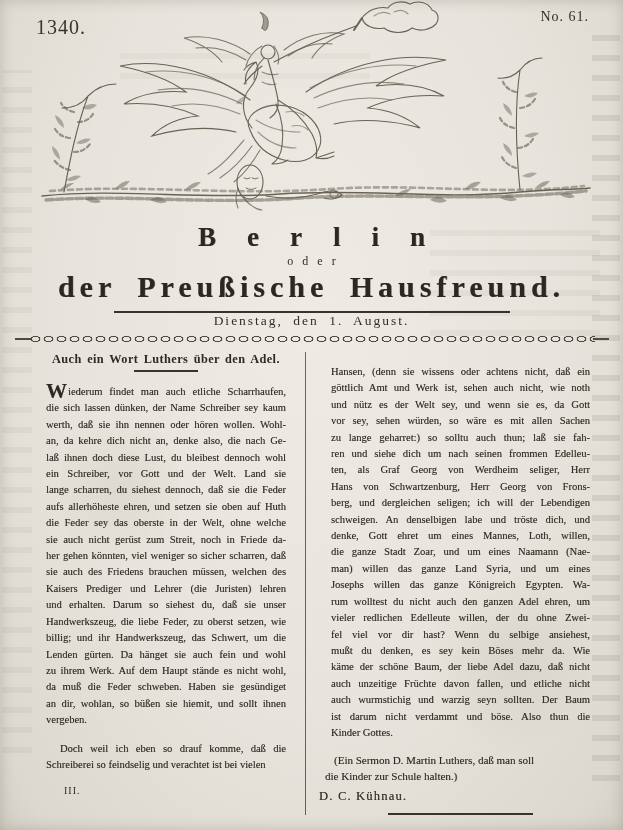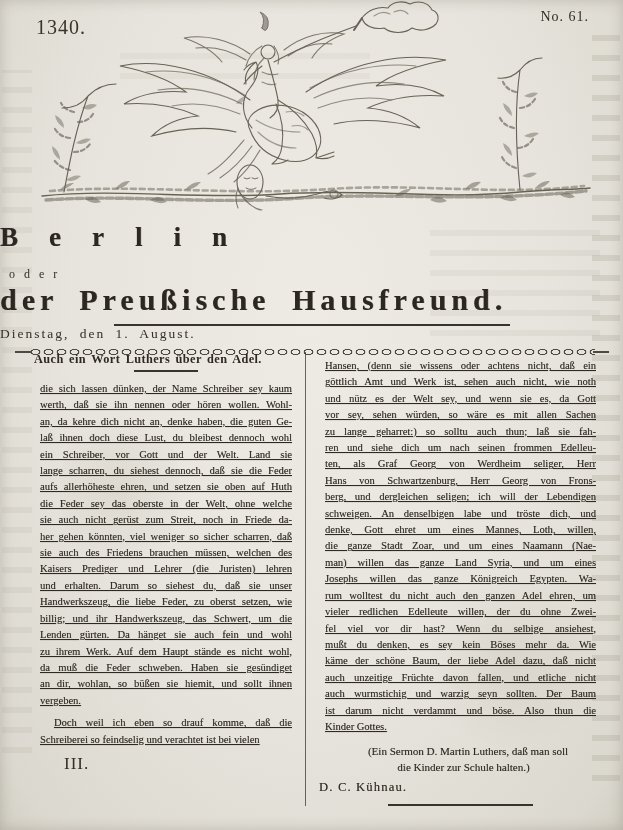--- a/index.html
+++ b/index.html
@@ -21,53 +21,53 @@
   .bleed.b-top{left:120px;top:46px;width:250px;height:40px;opacity:.4;}
   .bleed.b-mast{left:430px;top:228px;width:170px;height:115px;opacity:.5;}
   .stain{position:absolute;pointer-events:none;border-radius:50%;
     background:radial-gradient(circle, rgba(125,115,95,.10) 0%, transparent 70%);}
 
   .year{position:absolute;left:36px;top:16px;font-size:20px;letter-spacing:1px;color:#3a352c;}
   .issue{position:absolute;right:34px;top:9px;font-size:14px;letter-spacing:1px;color:#332e26;}
 
   .engraving{position:absolute;left:0;top:0;width:623px;height:224px;}
 
-  .masthead{position:absolute;left:0;top:222px;width:623px;}
+  .masthead{position:absolute;left:0;top:222px;width:623px;text-align:center;}
   .m-city{display:inline-block;font-size:27px;font-weight:bold;letter-spacing:31px;margin-right:-31px;color:#2c2821;text-shadow:.4px .3px 0 rgba(44,40,33,.5);}
-  .m-oder{margin-top:14px;font-size:12px;letter-spacing:9px;padding-left:9px;color:#332e26;}
+  .m-oder{margin-top:1px;font-size:12px;letter-spacing:9px;padding-left:9px;color:#332e26;}
   .m-title{margin-top:1px;font-size:30px;font-weight:bold;letter-spacing:5px;word-spacing:9px;white-space:nowrap;color:#2c2821;text-shadow:.5px .3px 0 rgba(44,40,33,.5);}
   .m-rule{width:396px;height:2px;margin:7px auto 0;background:#39342b;}
   .m-date{font-size:13.5px;letter-spacing:2px;word-spacing:5px;color:#332e26;}
   .chain{width:566px;height:10px;margin:5px auto 0;position:relative;
     background-image:radial-gradient(ellipse 5.5px 3.4px at 50% 50%, rgba(0,0,0,0) 58%, #4e4a41 64%, #4e4a41 88%, rgba(0,0,0,0) 93%);
     background-size:13px 10px;background-repeat:repeat-x;}
   .chain::before,.chain::after{content:"";position:absolute;top:4px;width:16px;height:2px;background:#4e4a41;}
   .chain::before{left:-14px;} .chain::after{right:-14px;}
 
   .columns{position:absolute;left:34px;top:352px;width:568px;display:flex;align-items:flex-start;}
   .col-left{width:264px;}
   .col-right{flex:1;border-left:1px solid rgba(60,54,45,.75);margin-left:7px;padding-left:13px;min-height:420px;}
 
-  .a-heading{text-align:left;font-size:12.3px;font-weight:600;letter-spacing:.4px;word-spacing:2px;color:#2e2a23;}
+  .a-heading{text-align:center;font-size:12.3px;font-weight:600;letter-spacing:.4px;word-spacing:2px;color:#2e2a23;}
   .h-underline{width:64px;height:2px;background:#39342b;margin:3px auto 9px;}
 
-  .para{margin:6px;text-decoration:underline;}
+  .para{margin:12px;}
   .para + .para{margin-top:2px;}
   .line{
     font-size:10.5px;line-height:16.4px;white-space:nowrap;overflow:hidden;
     text-align:justify;text-align-last:justify;
     color:#2e2a23;text-shadow:.3px .2px 0 rgba(45,40,32,.42);}
   .line.last{text-align-last:left;}
   .line.indent{text-indent:14px;}
   .initial{font-size:21px;font-weight:bold;line-height:10px;vertical-align:-2.5px;margin-right:1px;}
 
-  .sig-mark{margin:2px 0 0 30px;font-size:17px;letter-spacing:1px;color:#332e26;}
+  .sig-mark{margin:2px 0 0 30px;font-size:10px;letter-spacing:1px;color:#332e26;}
 
   .attribution{margin-top:9px;font-size:11px;}
-  .attr-line{line-height:15.5px;text-shadow:.3px .2px 0 rgba(45,40,32,.4);text-align:center;}
+  .attr-line{line-height:15.5px;text-shadow:.3px .2px 0 rgba(45,40,32,.4);}
   .attr-line:first-child{text-indent:15px;}
   .attr-line:nth-child(2){padding-left:6px;}
   .author{margin-top:5px;text-align:left;padding-right:16px;font-size:12.5px;letter-spacing:1.2px;text-shadow:.3px .2px 0 rgba(45,40,32,.45);}
   .end-rule{width:145px;height:2px;background:#39342b;margin:9px auto 0;}
 </style>
 </head>
 <body>
 
 <div class="page">
 
@@ -155,23 +155,24 @@
     <div class="m-date">Dienstag, den 1. August.</div>
     <div class="chain"></div>
   </div>
 
   <div class="columns">
     <div class="col-left">
       <div class="a-heading">Auch ein Wort Luthers über den Adel.</div>
       <div class="h-underline"></div>
       <div>
           <div class="para">
+            <div class="line"><span class="initial">W</span>iederum findet man auch etliche Scharrhaufen,</div>
             <div class="line">die sich lassen dünken, der Name Schreiber sey kaum</div>
             <div class="line">werth, daß sie ihn nennen oder hören wollen. Wohl-</div>
-            <div class="line">an, da kehre dich nicht an, denke haben, die guten Ge-</div>
+            <div class="line">an, da kehre dich nicht an, denke also, die nach Ge-</div>
             <div class="line">laß ihnen doch diese Lust, du bleibest dennoch wohl</div>
             <div class="line">ein Schreiber, vor Gott und der Welt. Land sie</div>
             <div class="line">lange scharren, du siehest dennoch, daß sie die Feder</div>
             <div class="line">aufs allerhöheste ehren, und setzen sie oben auf Huth</div>
             <div class="line">die Feder sey das oberste in der Welt, ohne welche</div>
             <div class="line">sie auch nicht gerüst zum Streit, noch in Friede da-</div>
             <div class="line">her gehen könnten, viel weniger so sicher scharren, daß</div>
             <div class="line">sie auch des Friedens brauchen müssen, welchen des</div>
             <div class="line">Kaisers Prediger und Lehrer (die Juristen) lehren</div>
             <div class="line">und erhalten. Darum so siehest du, daß sie unser</div>

